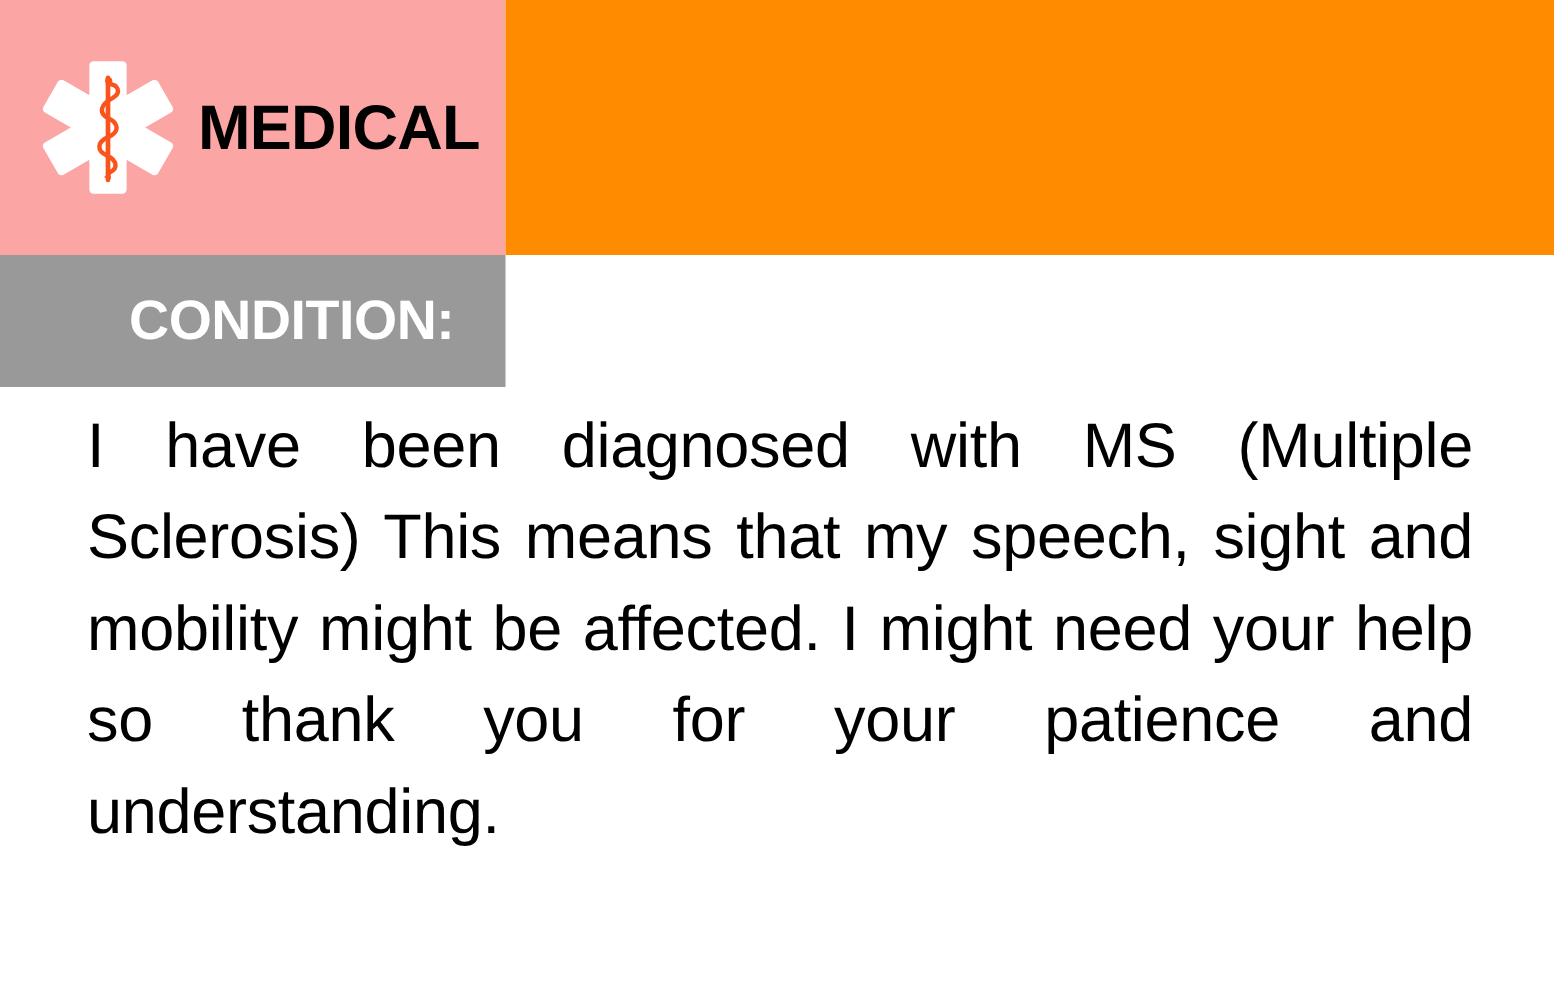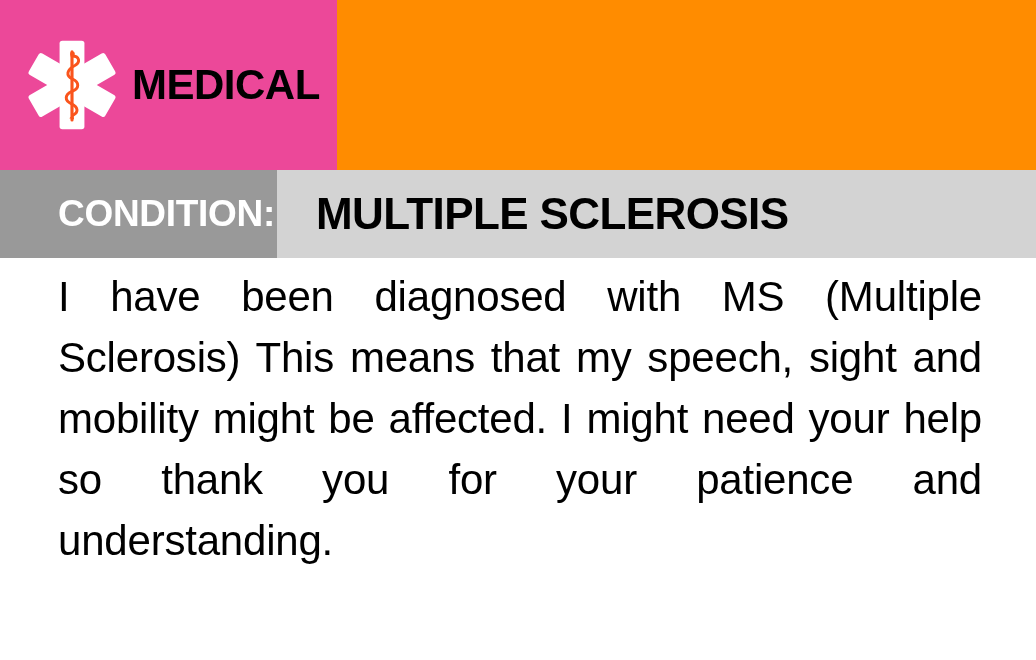--- a/index.html
+++ b/index.html
@@ -24,21 +24,21 @@
     position: absolute;
     left: 0;
     top: 0;
     width: 1036px;
     height: 170px;
     display: flex;
   }
   .header-left {
     width: 337px;
     height: 170px;
-    background: #ec4899;
+    background: #fca5a5;
     display: flex;
     align-items: center;
     box-sizing: border-box;
     padding-left: 26px;
     text-align: right;
   }
   .header-right {
     flex: 1;
     height: 170px;
     background: #ff8c00;
@@ -68,27 +68,27 @@
   
   .condition-bar {
     position: absolute;
     left: 0;
     top: 170px;
     width: 1036px;
     height: 88px;
     display: flex;
   }
   .condition-label-cell {
-    width: 277px;
+    width: 337px;
     height: 88px;
     background: #999999;
     display: flex;
     align-items: center;
     box-sizing: border-box;
-    padding-left: 58px;
+    padding-left: 86px;
   }
   .condition-label {
     font-size: 37px;
     font-weight: bold;
     color: #ffffff;
     letter-spacing: -0.3px;
     white-space: nowrap;
   }
   .condition-value-cell {
     flex: 1;
@@ -161,22 +161,19 @@
         <span class="brand-line">MEDICAL</span>
       </div>
     </div>
     <div class="header-right"></div>
   </div>
 
   <div class="condition-bar">
     <div class="condition-label-cell">
       <span class="condition-label">CONDITION:</span>
     </div>
-    <div class="condition-value-cell">
-      <span class="condition-value">MULTIPLE SCLEROSIS</span>
-    </div>
   </div>
 
   <div class="body-area">
     <p class="body-text">I have been diagnosed with MS (Multiple Sclerosis) This means that my speech, sight and mobility might be affected. I might need your help so thank you for your patience and understanding.</p>
   </div>
 
 </div>
 
 </body></html>

